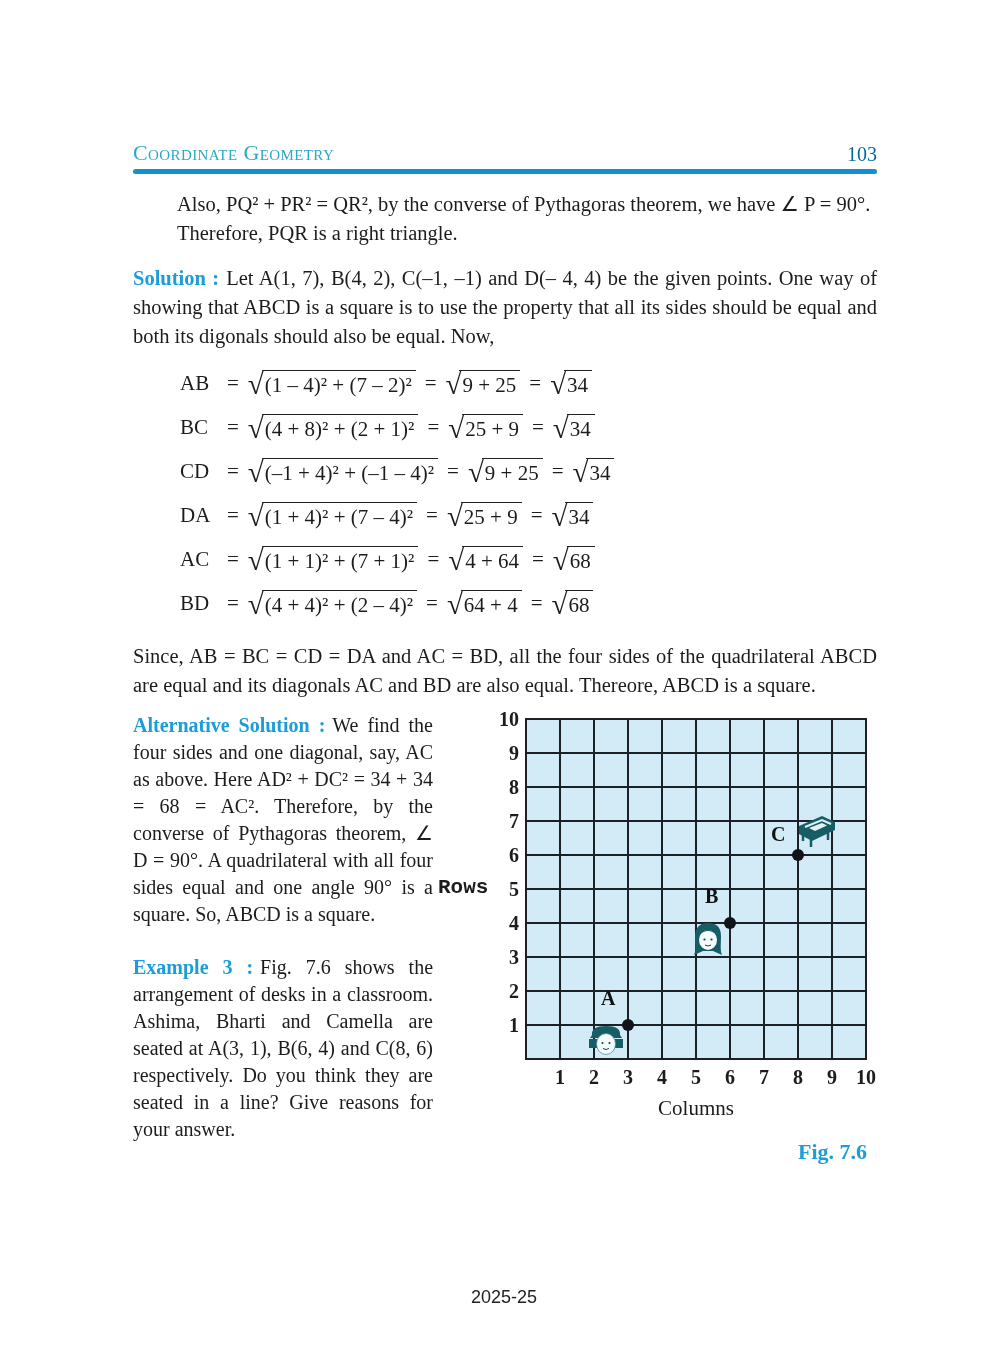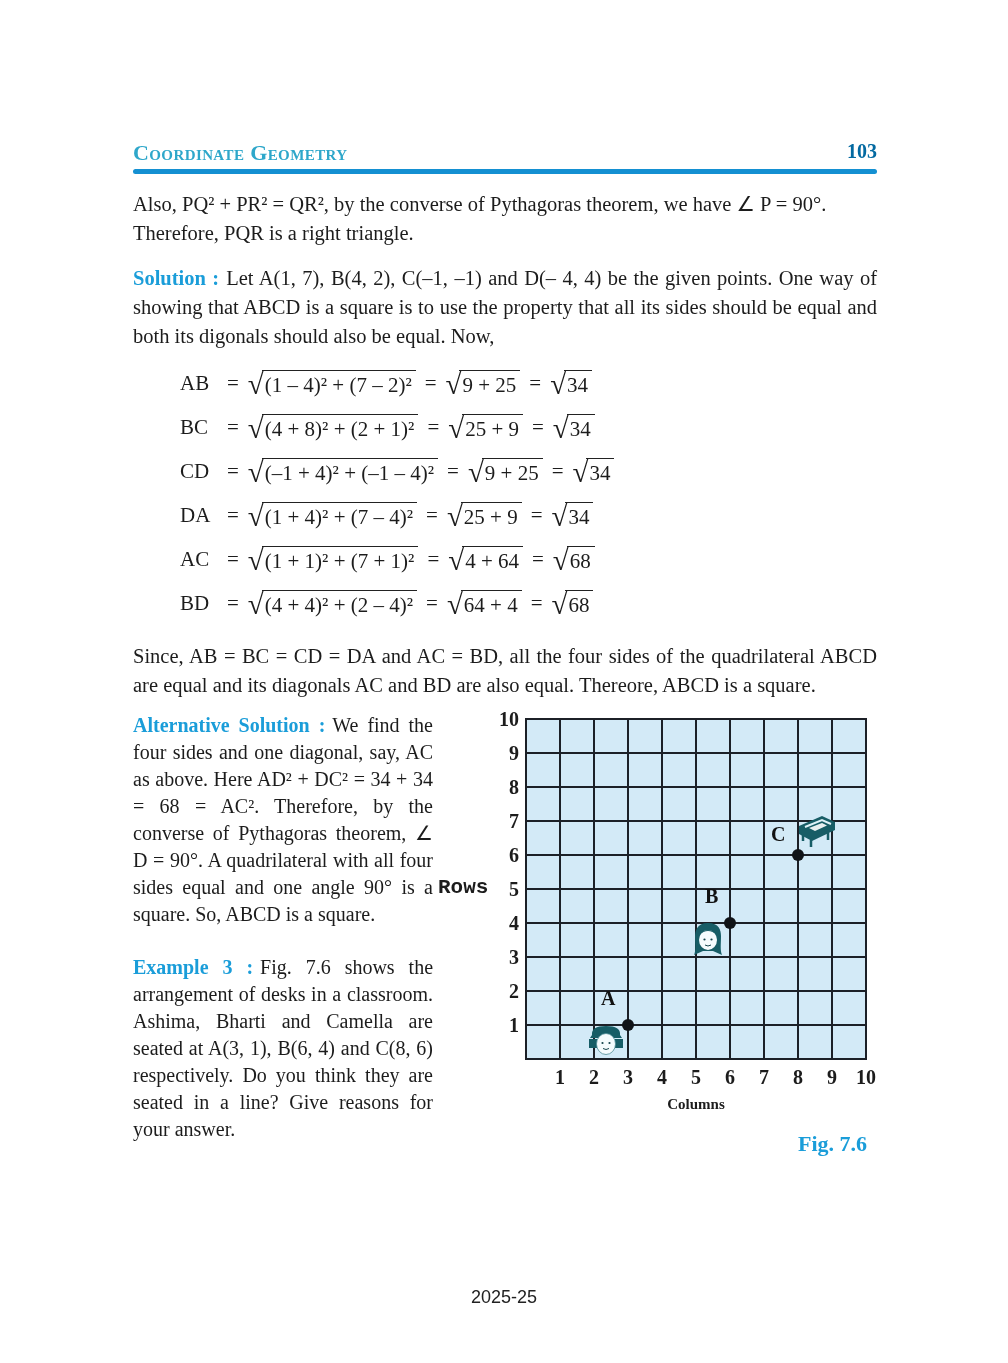--- a/index.html
+++ b/index.html
@@ -3,28 +3,28 @@
 <meta charset="utf-8">
 <style>
   html,body { margin:0; padding:0; background:#ffffff; }
   .page {
     position:relative; width:1008px; height:1363px; background:#ffffff;
     font-family:"Liberation Serif", serif; color:#1c1c1c; overflow:hidden;
   }
   .content { position:absolute; left:133px; top:140px; width:744px; }
 
   
-  .running-head { display:flex; justify-content:space-between; align-items:flex-start;font-weight:bold; }
+  .running-head { display:flex; justify-content:space-between; align-items:flex-end; }
   .chapter { font-variant:small-caps; color:#2ea7ca; font-size:22px; letter-spacing:0.4px; }
   .pagenum { color:#0369a1; font-size:20px; }
   .head-rule { height:5px; background:#1490d2; border-radius:3px; margin-top:3px; }
 
   
   p.body-p { font-size:20.5px; line-height:29px; margin:16px 0 0 0; text-align:justify; }
-  .block { display:block; }
+  .block { display:block;margin-left:44px; }
   .lead { color:#1a9dd9; font-weight:bold; margin-right:7px; }
 
   
   .equations { margin:10px 0 17px 47px; }
   .eq-row { display:flex; align-items:center; height:44px; font-size:21px; }
   .eq-name { min-width:38px; }
   .eq-sign { margin:0 9px; }
   .sqrt { display:inline-flex; align-items:center; }
   .rad-sign { font-size:29px; line-height:1; position:relative; top:1px; margin-right:-2px; }
   .rad-bar { border-top:1.8px solid #222; padding:2px 4px 0 3px; line-height:24px;text-align:center; }
@@ -49,21 +49,21 @@
       repeating-linear-gradient(to bottom, #1c2027 0 2px, transparent 2px 34px);
   }
   .pt-dot { position:absolute; width:12px; height:12px; border-radius:50%; background:#101317; }
   .pt-label { position:absolute; font-weight:bold; font-size:20px; line-height:20px; color:#111; }
   .figimg { position:absolute; }
 
   .colnums { position:relative; width:342px; height:24px; margin-left:87px; margin-top:6px; }
   .colnums span { position:absolute; top:0; width:22px; text-align:center;
                   font-weight:bold; font-size:20px; line-height:22px; }
   .columns-label { width:342px; margin-left:87px; text-align:center;
-                   font-weight:bold; font-size:15px; margin-top:6px; }
+                   font-weight:normal; font-size:21px; margin-top:6px; }
   .fig-caption { width:342px; margin-left:87px; text-align:right;
                  font-weight:bold; font-size:22px; color:#1a9dd9; margin-top:18px; }
 
   .session-footer {
     position:absolute; left:0; right:0; top:1287px; text-align:center;
     font-family:"Liberation Sans", sans-serif; font-size:18px; color:#222;
   }
 </style>
 </head>
 <body>

